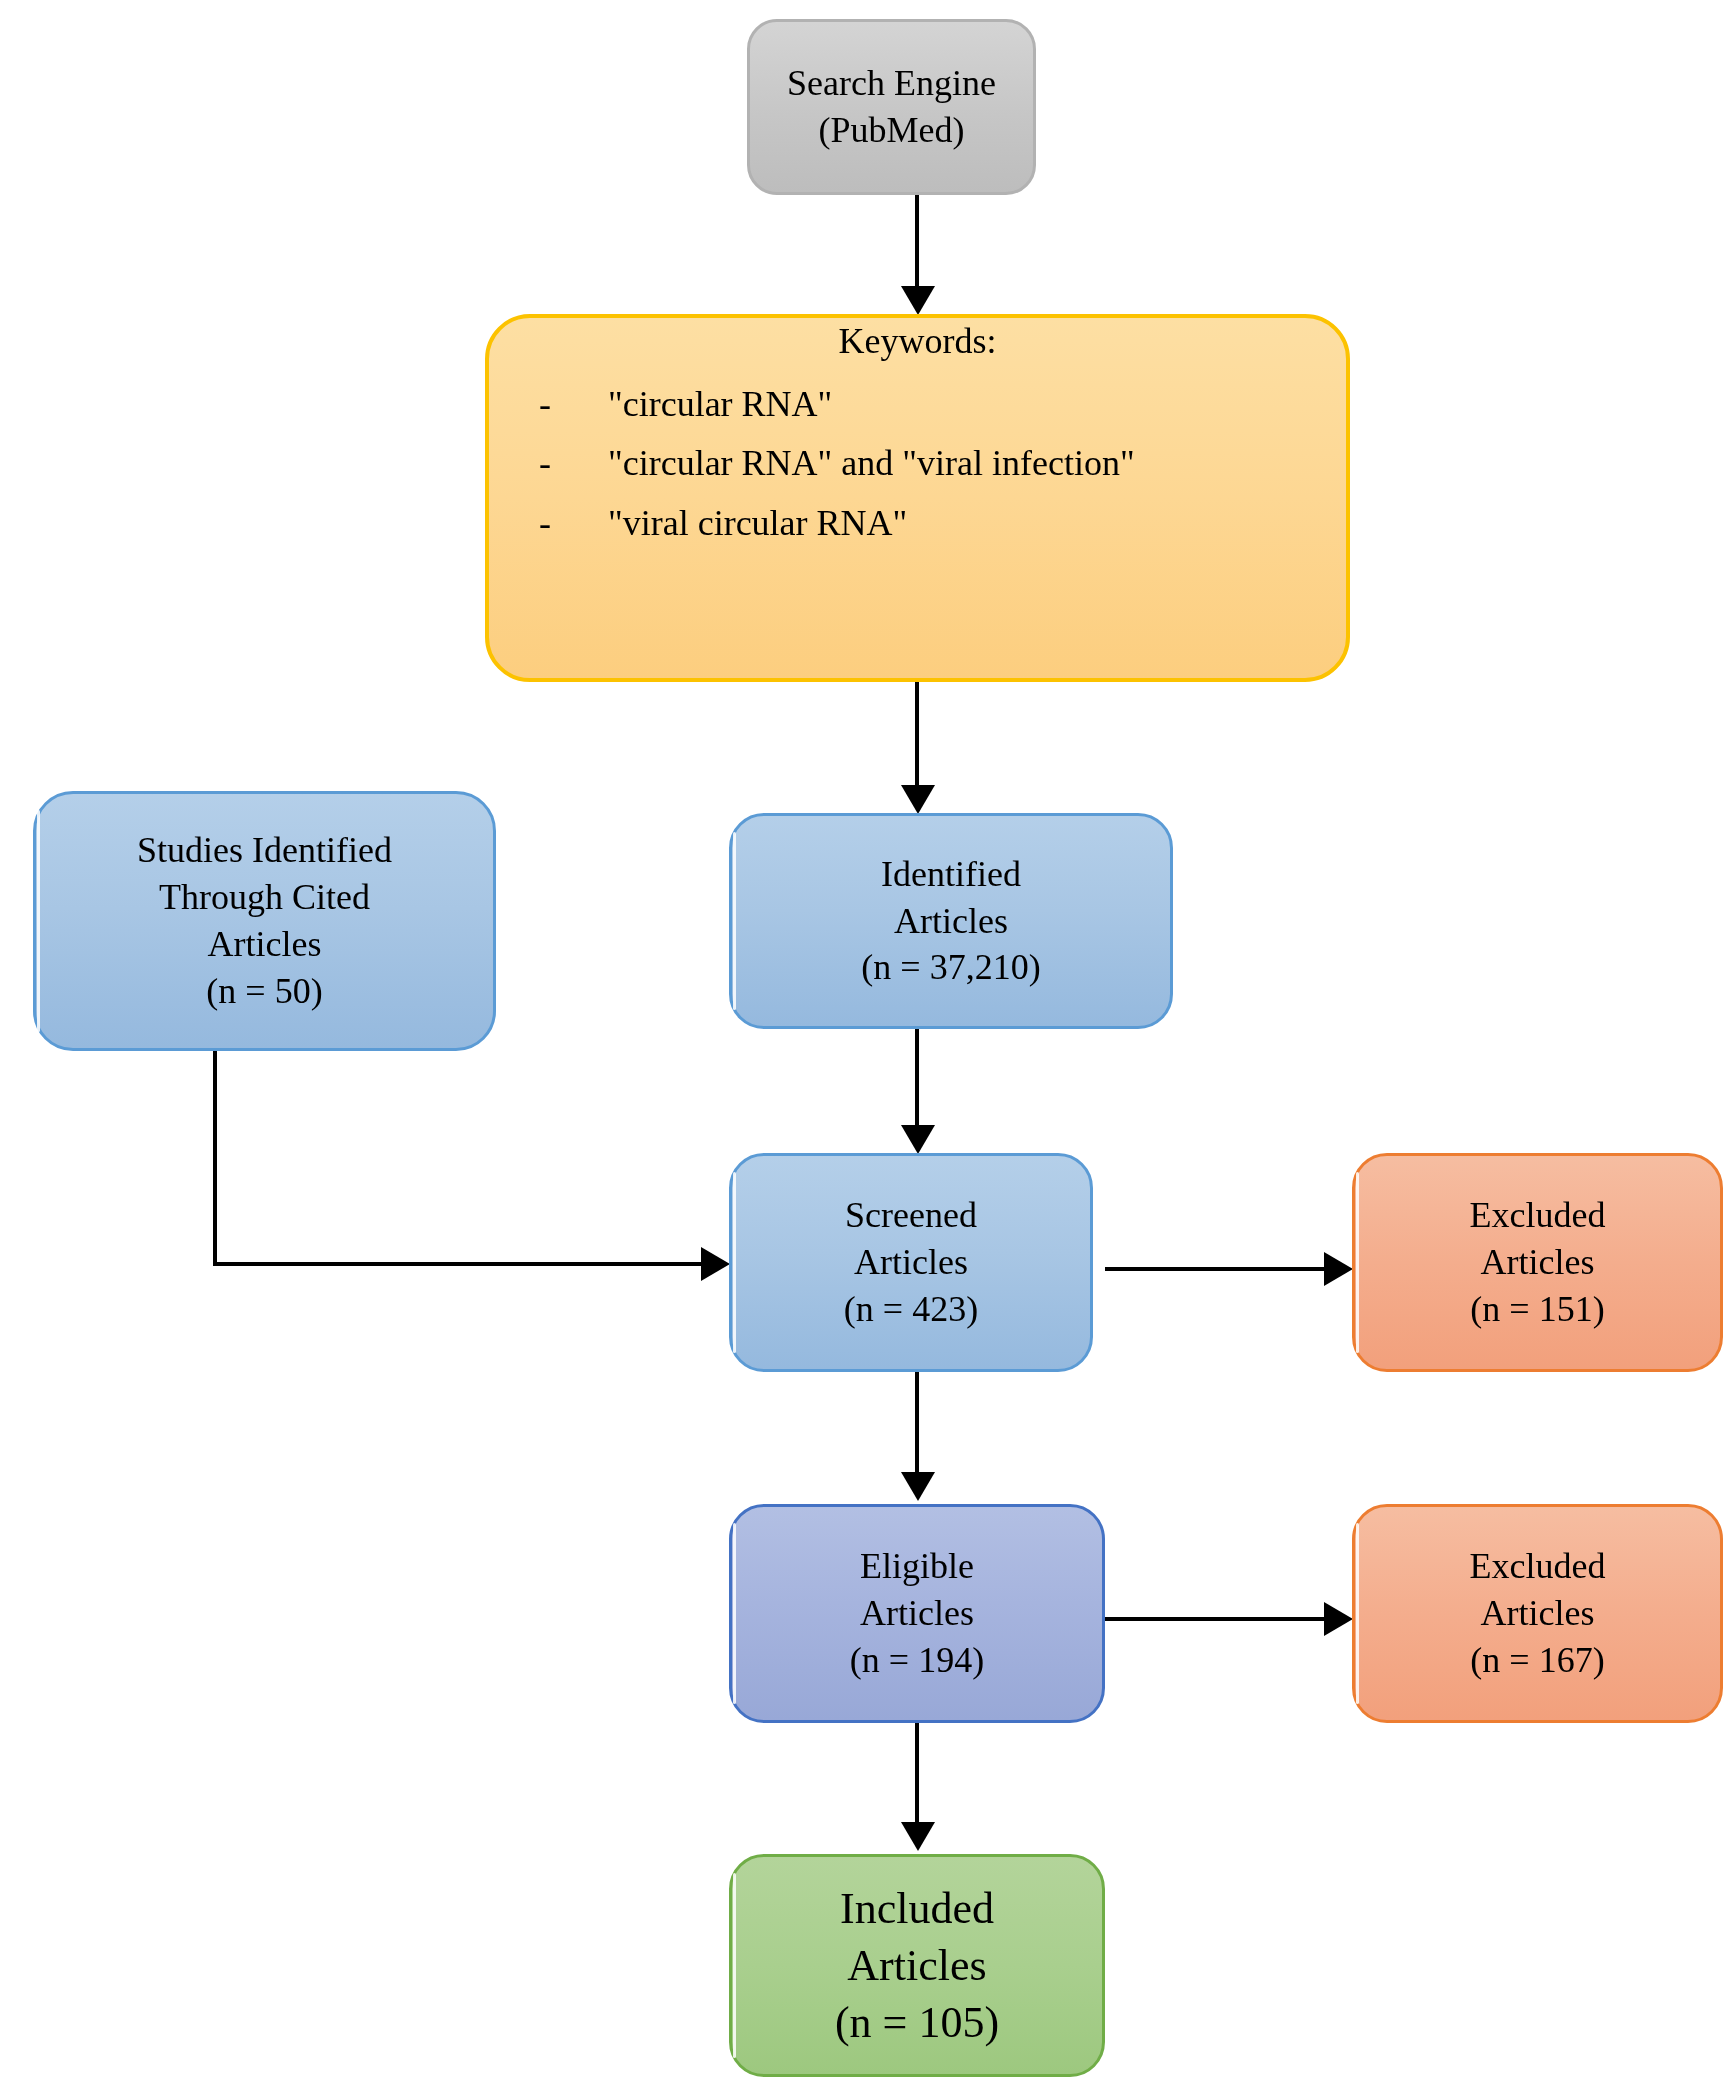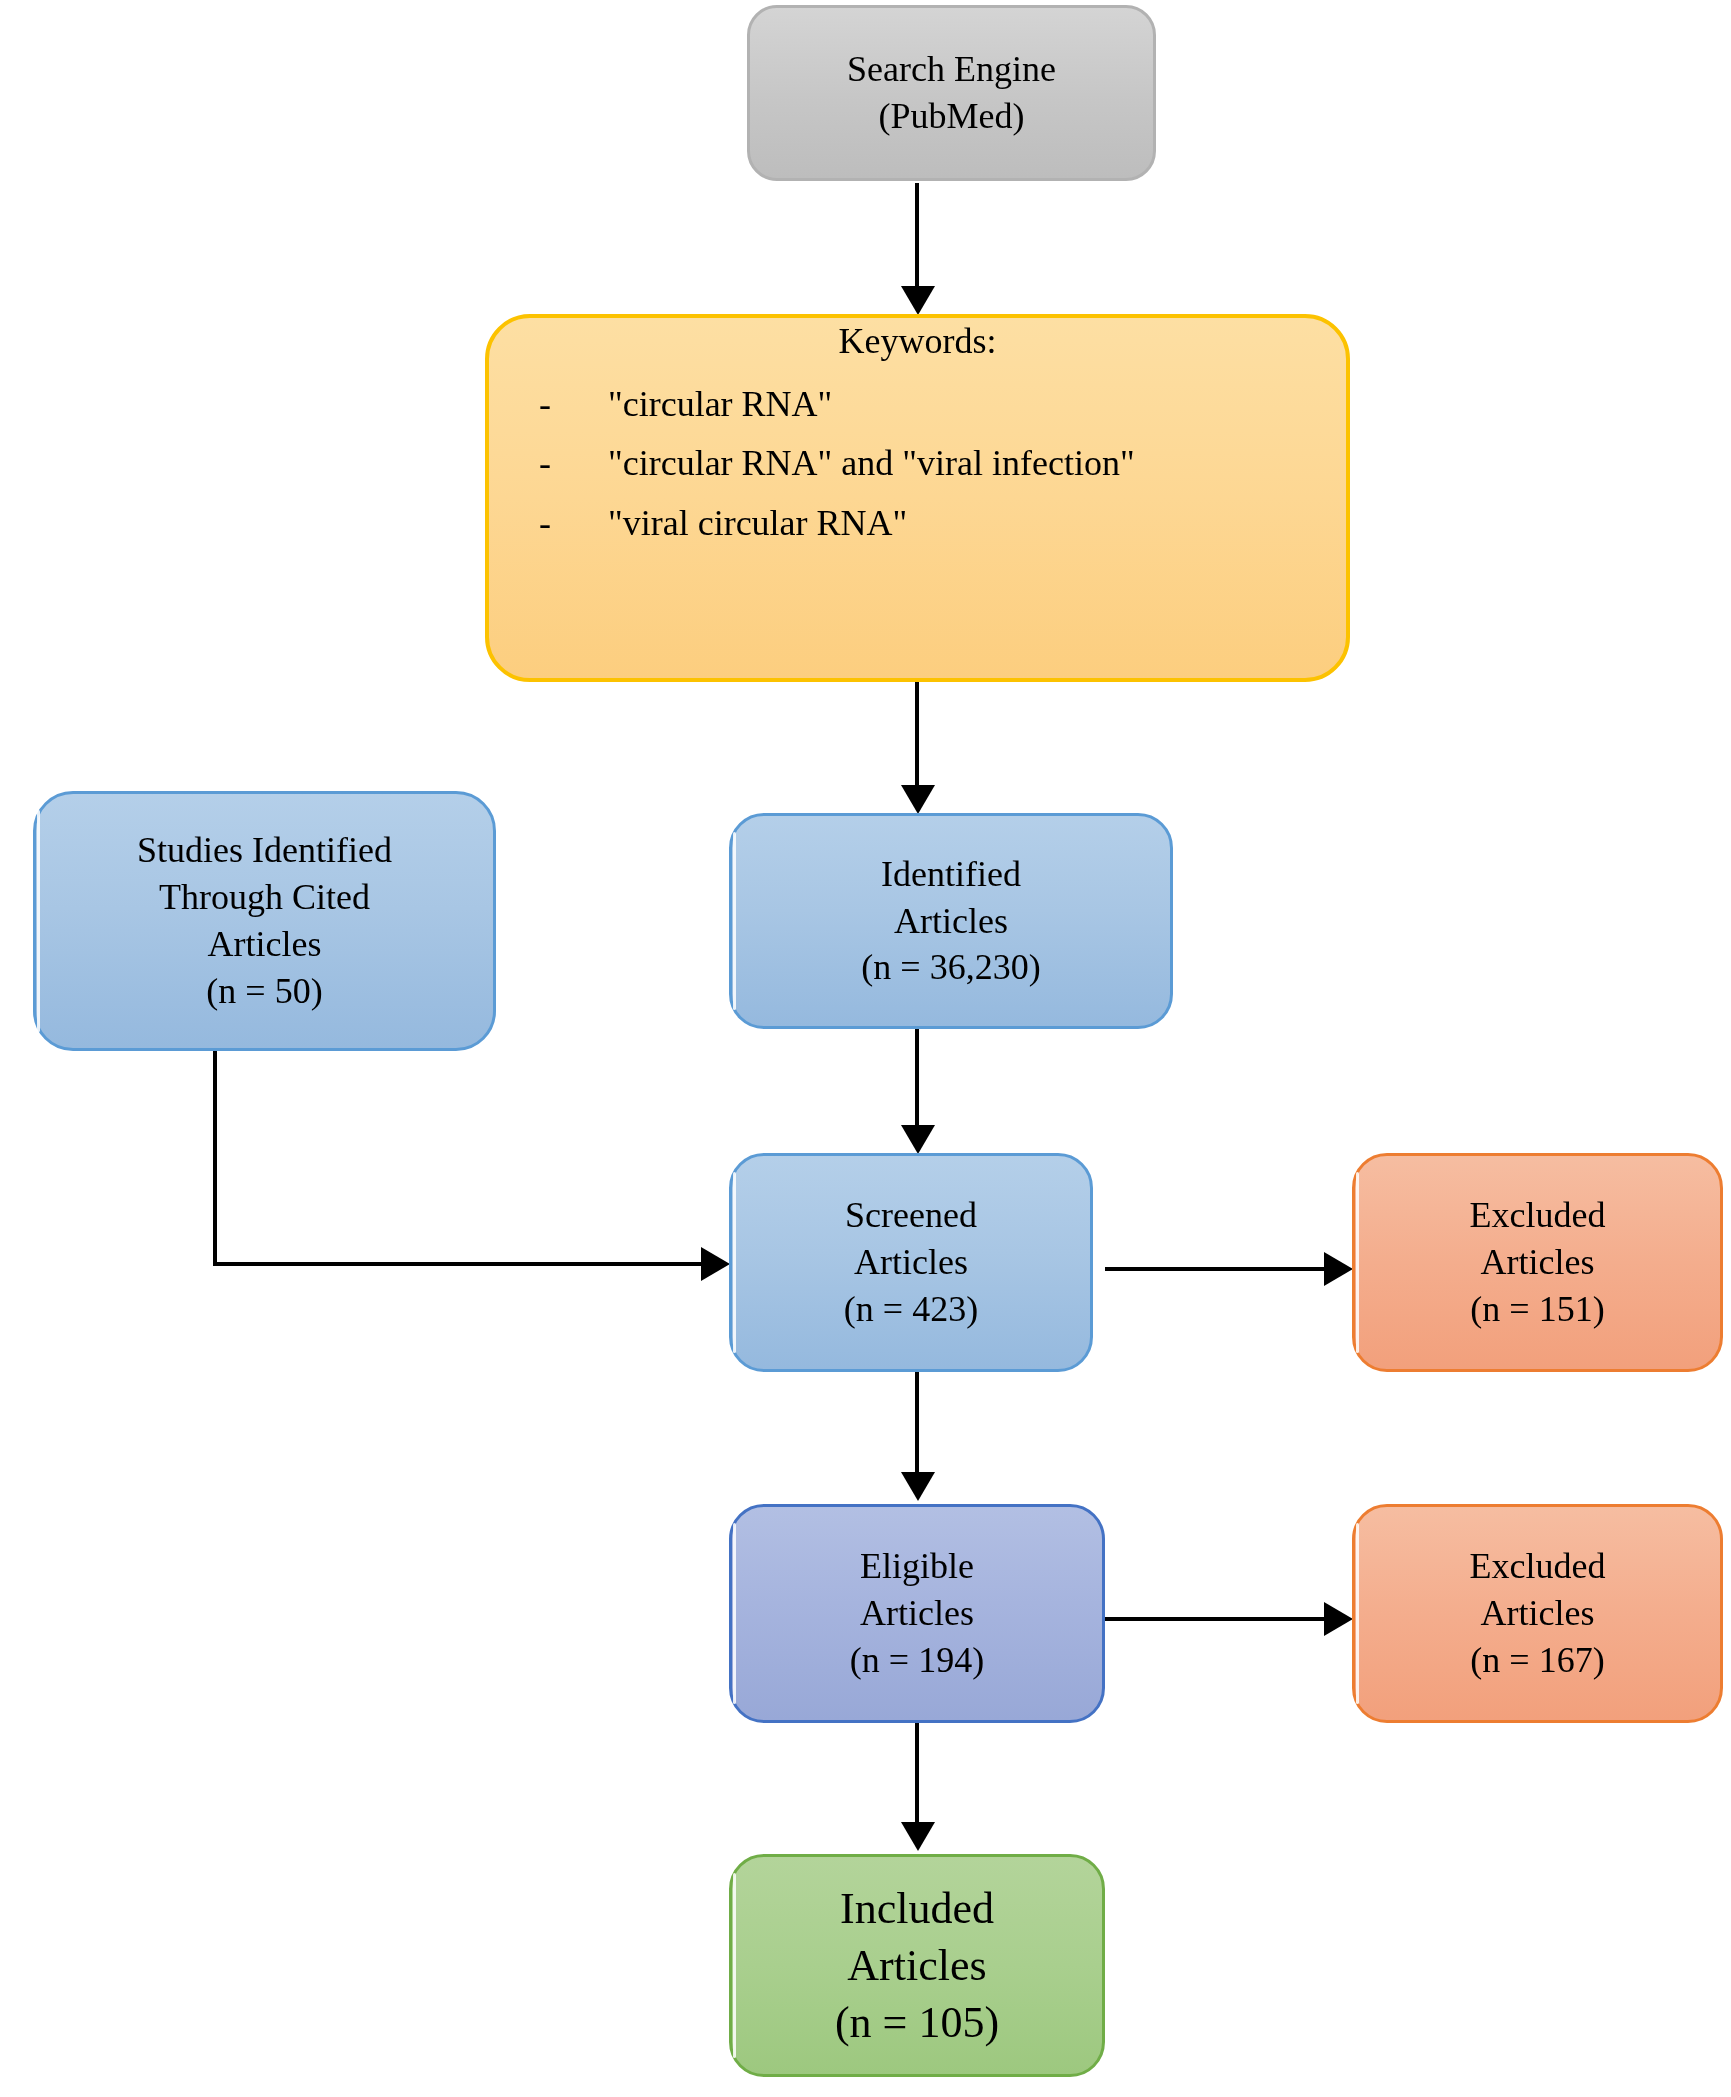--- a/index.html
+++ b/index.html
@@ -154,21 +154,21 @@
   <div class="conn">
     <div class="hline" style="left:1105px; top:1617px; width:223px;"></div>
     <div class="arrow-right" style="left:1324px; top:1602px;"></div>
   </div>
 
   <div class="conn">
     <div class="vline" style="left:915px; top:1722px; height:103px;"></div>
     <div class="arrow-down" style="left:901px; top:1822px;"></div>
   </div>
 
-  <div class="node node-grey" style="left:747px; top:5px; width:409px; height:176px; font-size:36px;">
+  <div class="node node-grey" style="left:747px; top:19px; width:289px; height:176px; font-size:36px;">
     <span class="line">Search Engine</span>
     <span class="line">(PubMed)</span>
   </div>
 
   <div class="node node-amber" style="left:485px; top:314px; width:865px; height:368px; justify-content:flex-start; padding:0 11px;">
     <div class="kw-title">Keywords:</div>
     <div class="kw-list">
       <div class="kw-row">
         <span class="kw-dash">-</span>
         <span>"circular RNA"</span>
@@ -187,21 +187,21 @@
   <div class="node node-blue" style="left:33px; top:791px; width:463px; height:260px; font-size:36px; border-radius:40px;">
     <span class="line">Studies Identified</span>
     <span class="line">Through Cited</span>
     <span class="line">Articles</span>
     <span class="line">(n = 50)</span>
   </div>
 
   <div class="node node-blue" style="left:729px; top:813px; width:444px; height:216px; font-size:36px;">
     <span class="line">Identified</span>
     <span class="line">Articles</span>
-    <span class="line">(n = 36,230)</span>
+    <span class="line">(n = 37,210)</span>
   </div>
 
   <div class="node node-blue" style="left:729px; top:1153px; width:364px; height:219px; font-size:36px;">
     <span class="line">Screened</span>
     <span class="line">Articles</span>
     <span class="line">(n = 423)</span>
   </div>
 
   <div class="node node-orange" style="left:1352px; top:1153px; width:371px; height:219px; font-size:36px;">
     <span class="line">Excluded</span>

